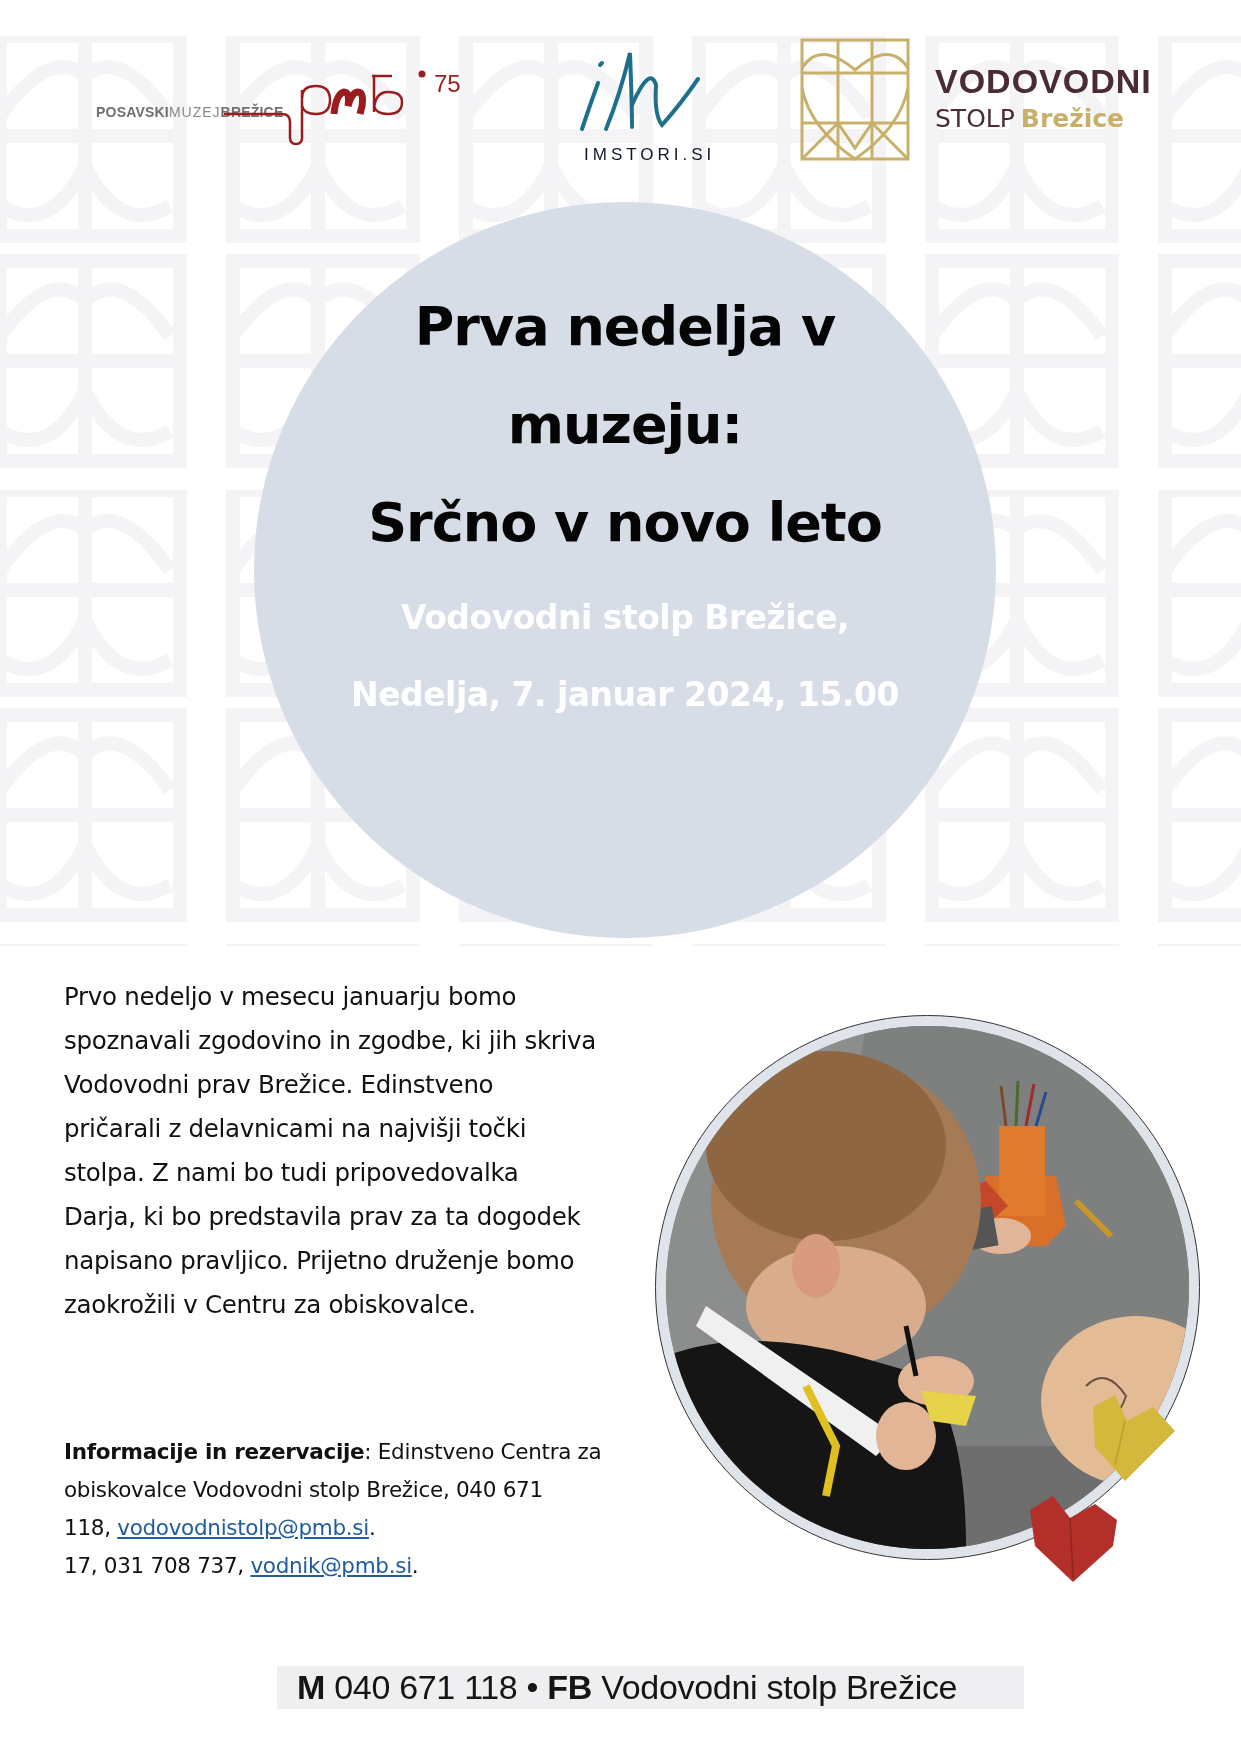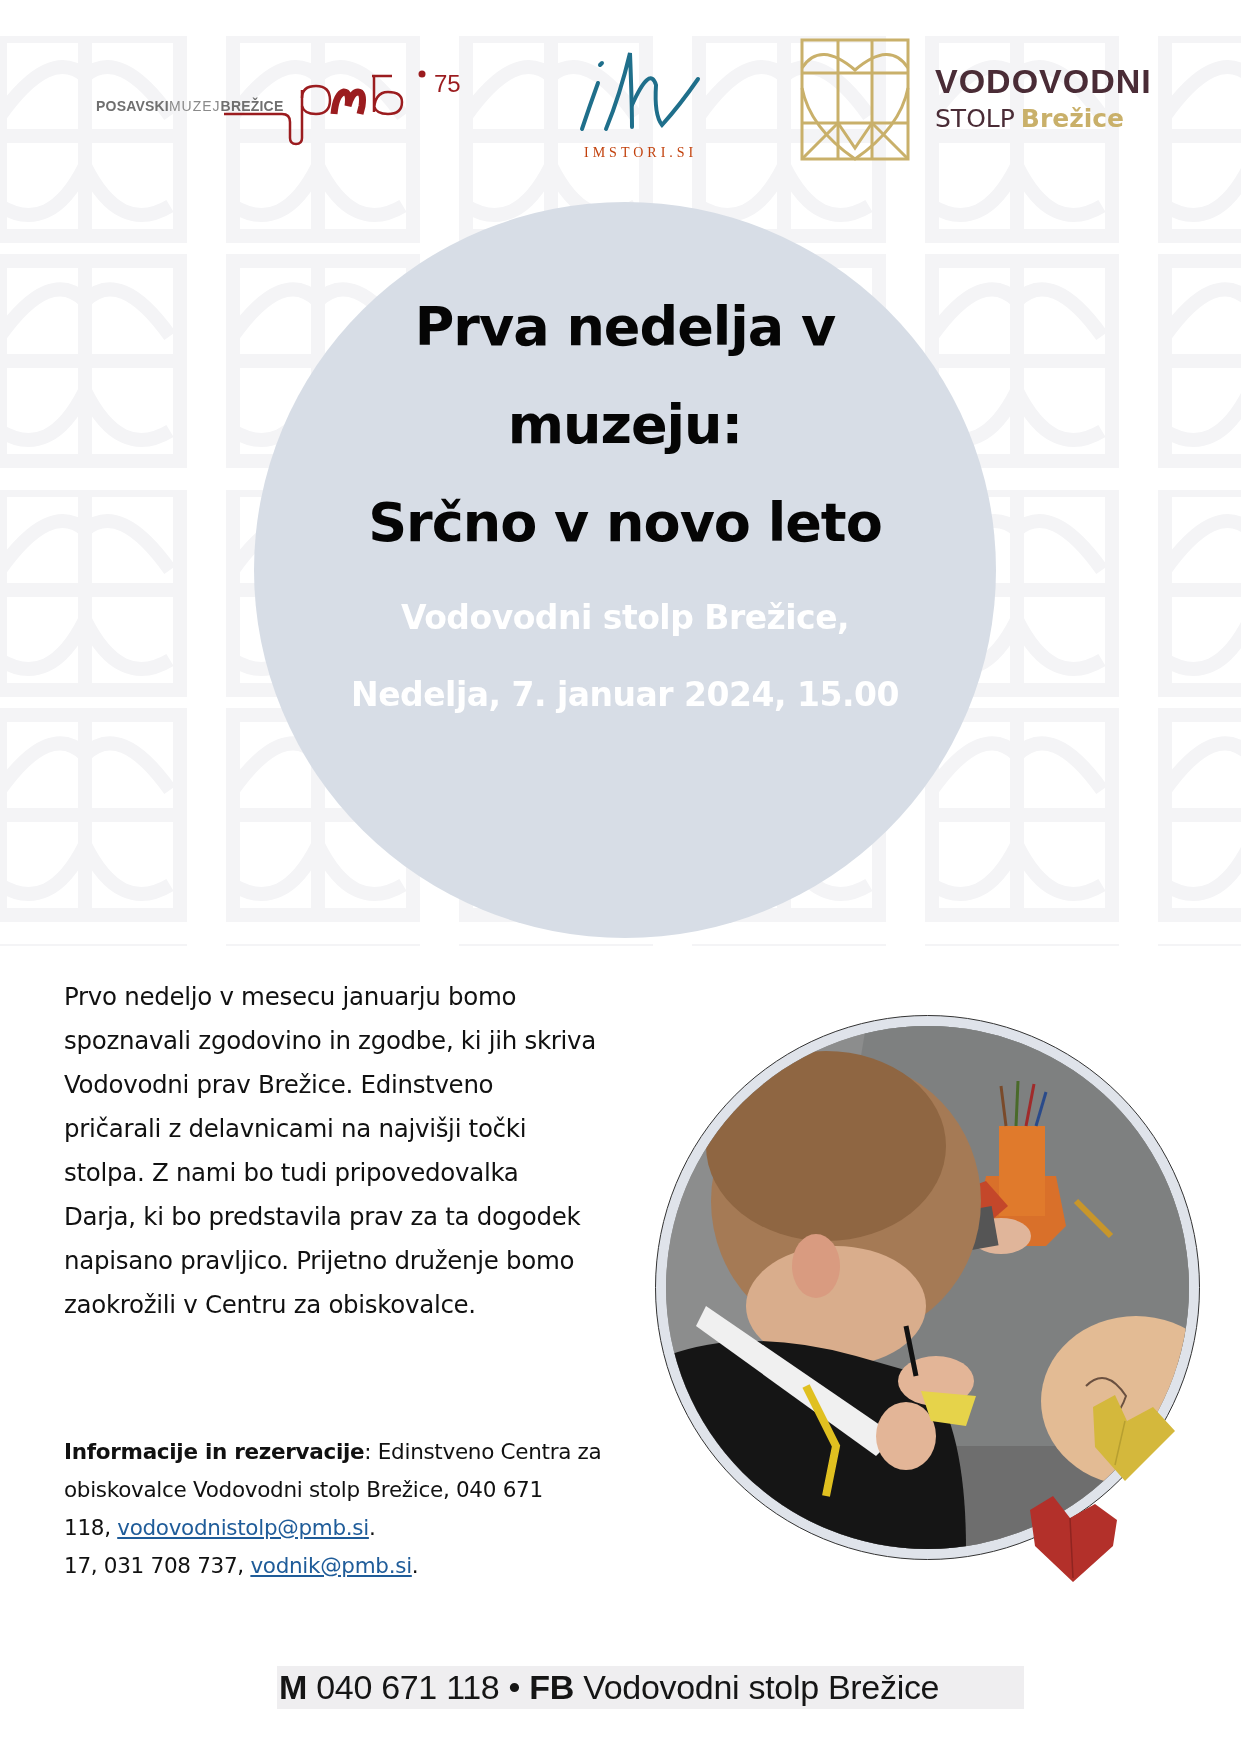--- a/index.html
+++ b/index.html
@@ -9,30 +9,30 @@
     font-family: "DejaVu Sans", sans-serif;
     color: #000;
   }
   .bg-pattern {
     position: absolute; left: 0; top: 36px; width: 1241px; height: 910px;
     z-index: 0;
   }
   .logos { position: absolute; left: 0; top: 0; width: 1241px; height: 180px; z-index: 2; }
   .logo-pmb { position: absolute; left: 96px; top: 70px; width: 360px; height: 90px; }
   .pmb-text {
-    position: absolute; left: 0; top: 28px; font-family: "Liberation Sans", sans-serif;
+    position: absolute; left: 0; top: 34px; font-family: "Liberation Sans", sans-serif;
     font-size: 14px; letter-spacing: 0.2px; color: #7a7a7a; white-space: nowrap;
   }
   .pmb-text b { font-weight: 700; color: #6f6f6f; }
   .pmb-text .thin { font-weight: 400; color: #8a8a8a; letter-spacing: 1px; }
   .pmb-mark { position: absolute; left: 128px; top: 0; }
   .logo-im { position: absolute; left: 570px; top: 45px; width: 140px; height: 120px; }
   .im-caption {
-    position: absolute; left: 14px; top: 100px; font-family: Liberation Serif, serif;
-    font-size: 14px; letter-spacing: 4px; color: #c2410c;
+    position: absolute; left: 14px; top: 100px; font-family: Liberation Sans, sans-serif;
+    font-size: 17px; letter-spacing: 4px; color: #0f172a;
   }
   .logo-vs { position: absolute; left: 800px; top: 38px; width: 410px; height: 125px; }
   .vs-title {
     position: absolute; left: 135px; top: 24px; font-family: Liberation Sans, sans-serif;
     font-weight: 700; font-size: 34px; color: #4a2c36; letter-spacing: 1px; white-space: nowrap;
   }
   .vs-sub {
     position: absolute; left: 135px; top: 66px; font-family: "DejaVu Sans", sans-serif;
     font-size: 25px; color: #4a2c36; white-space: nowrap;
   }
@@ -81,21 +81,21 @@
   .photo {
     position: absolute; left: 11px; top: 11px; width: 523px; height: 523px; border-radius: 50%;
     overflow: hidden; background: #8e8f8f;
   }
   .heart { position: absolute; }
 
   .footer-bar {
     position: absolute; left: 277px; top: 1666px; width: 747px; height: 43px; z-index: 2;
     background: #efeef0;
     font-family: "Liberation Sans", sans-serif; font-size: 34px; line-height: 43px; color: #151515;
-    white-space: nowrap; letter-spacing: -0.3px; text-align: left; padding-left: 2px; box-sizing: border-box;
+    white-space: nowrap; letter-spacing: -0.3px; text-align: left; padding-left: 20px; box-sizing: border-box;
   }
   .footer-bar b { font-weight: 700; }
 </style>
 </head>
 <body>
 
 <svg class="bg-pattern" viewBox="0 0 1241 910" preserveAspectRatio="none">
   <defs>
     <pattern id="lat" x="-10" y="0" width="233" height="454" patternUnits="userSpaceOnUse">
       <g fill="none" stroke="#f4f4f6" stroke-width="14">

